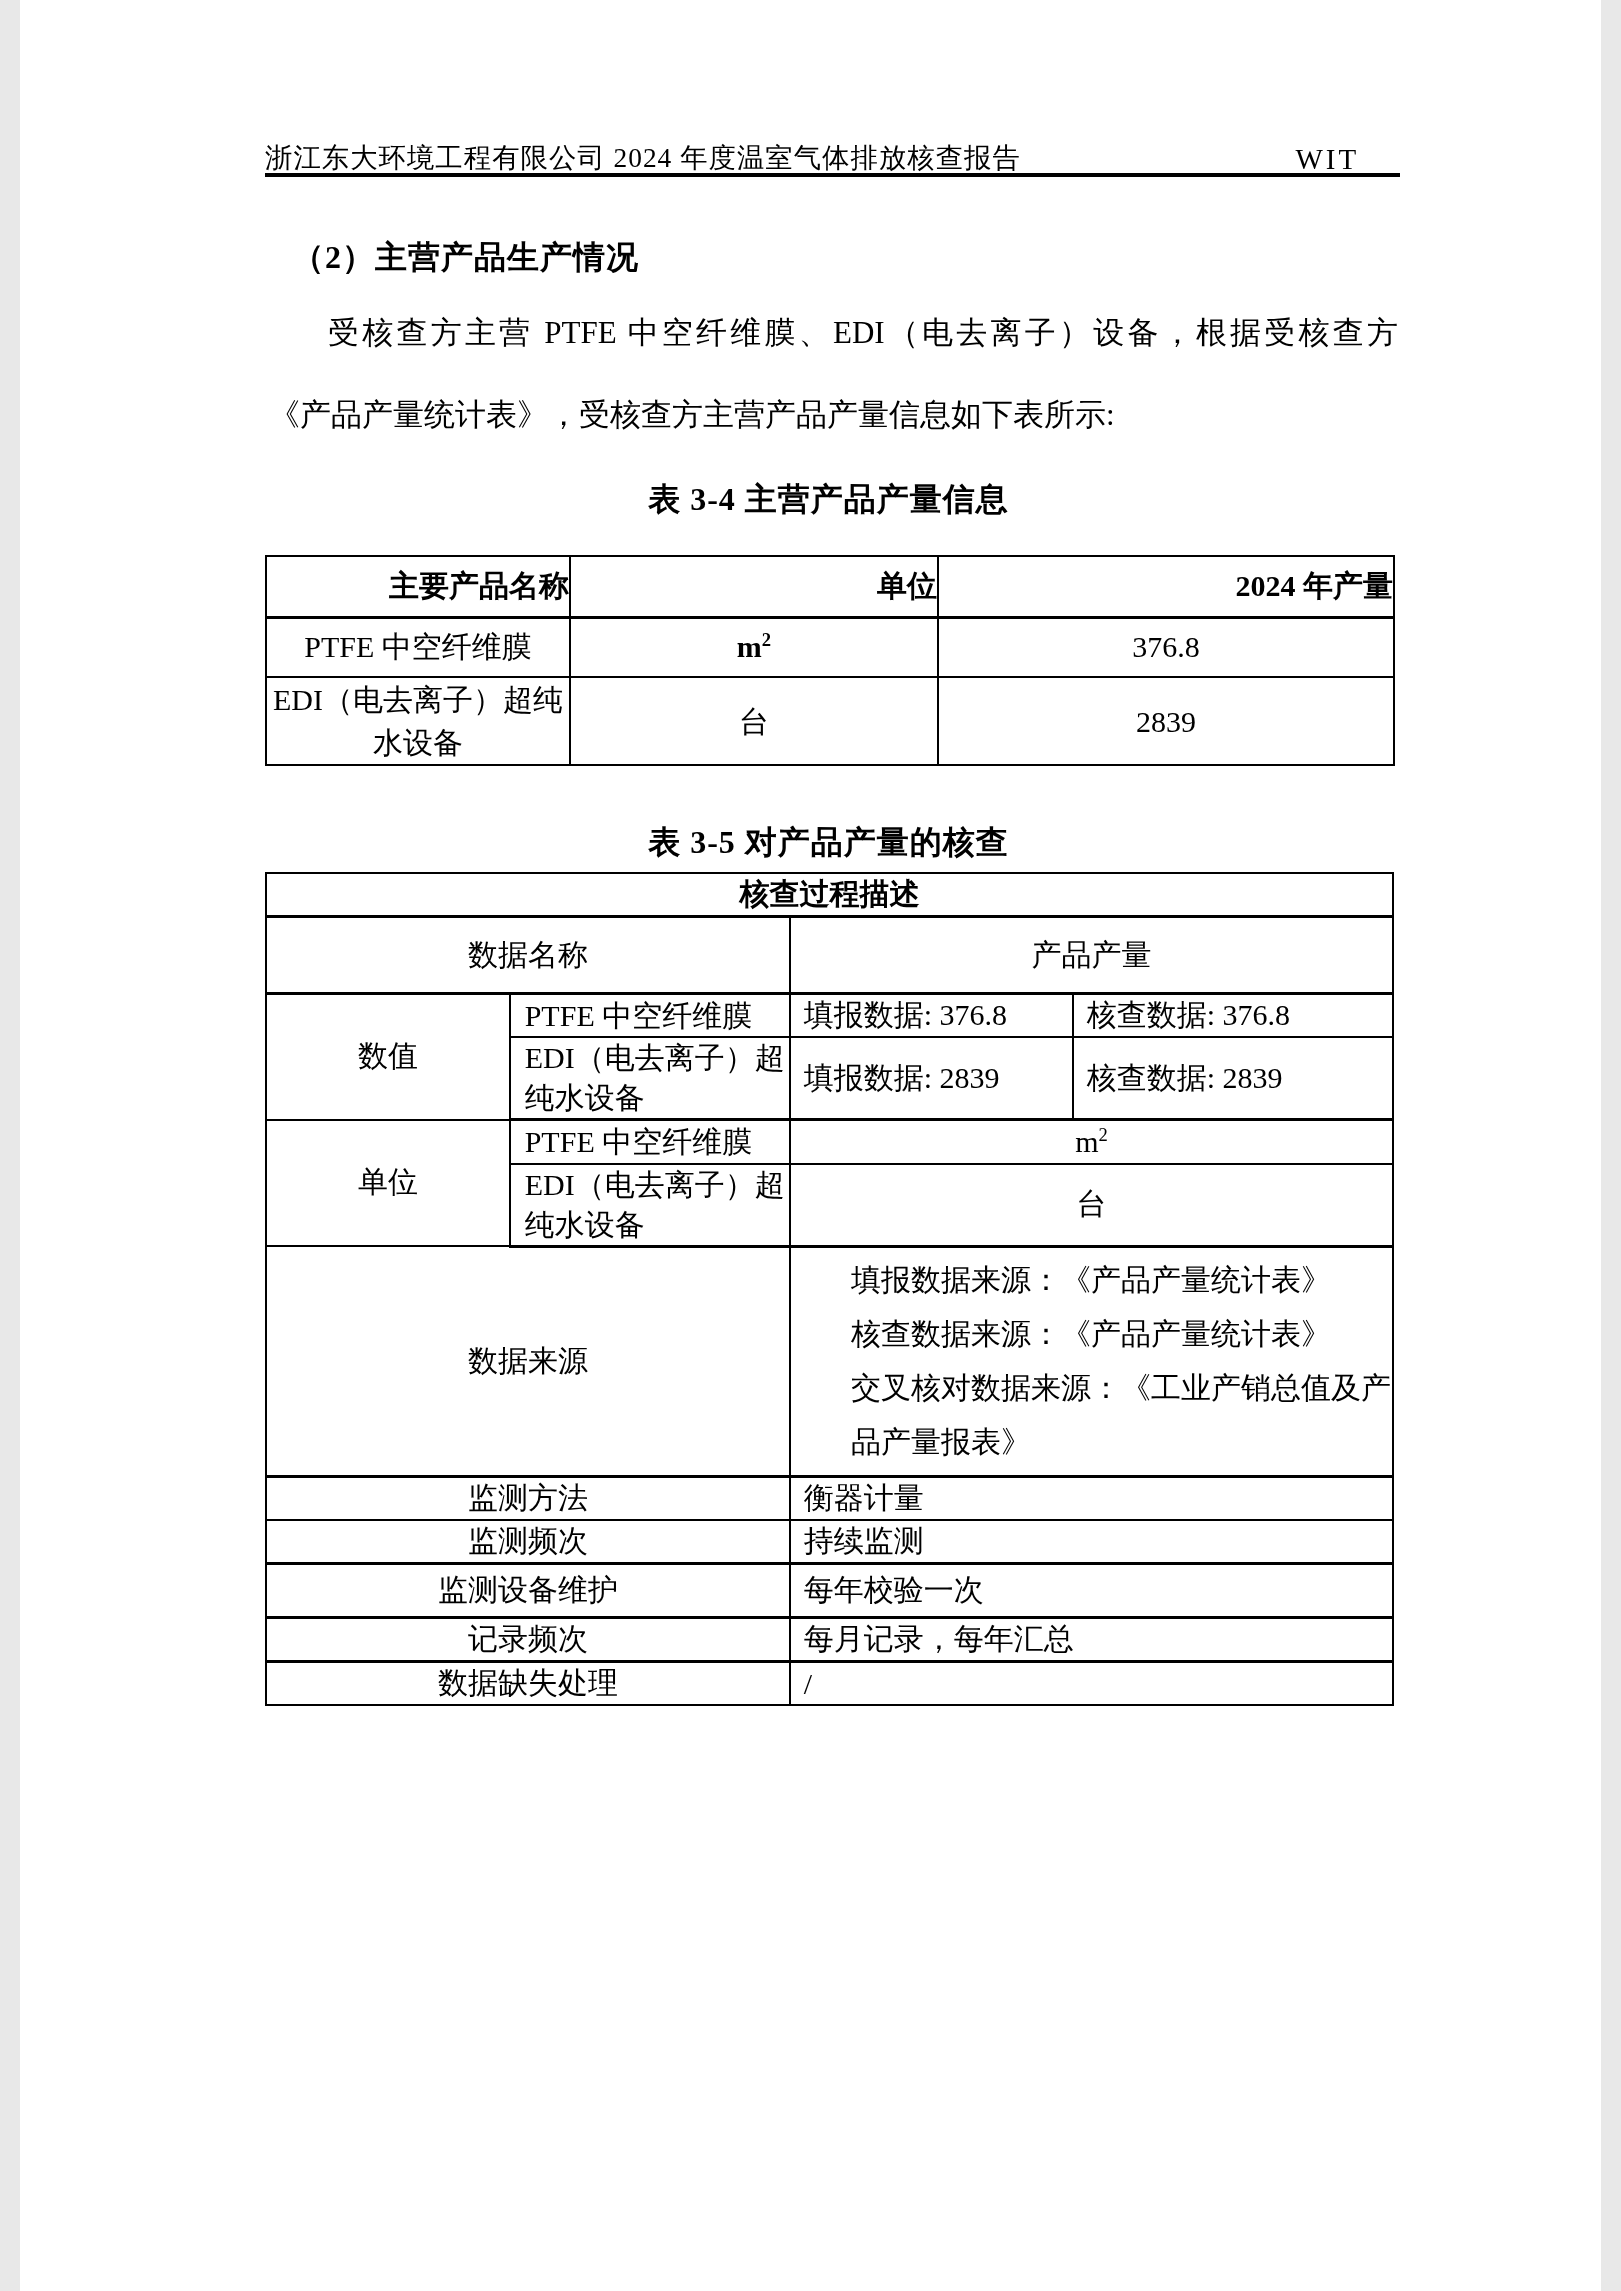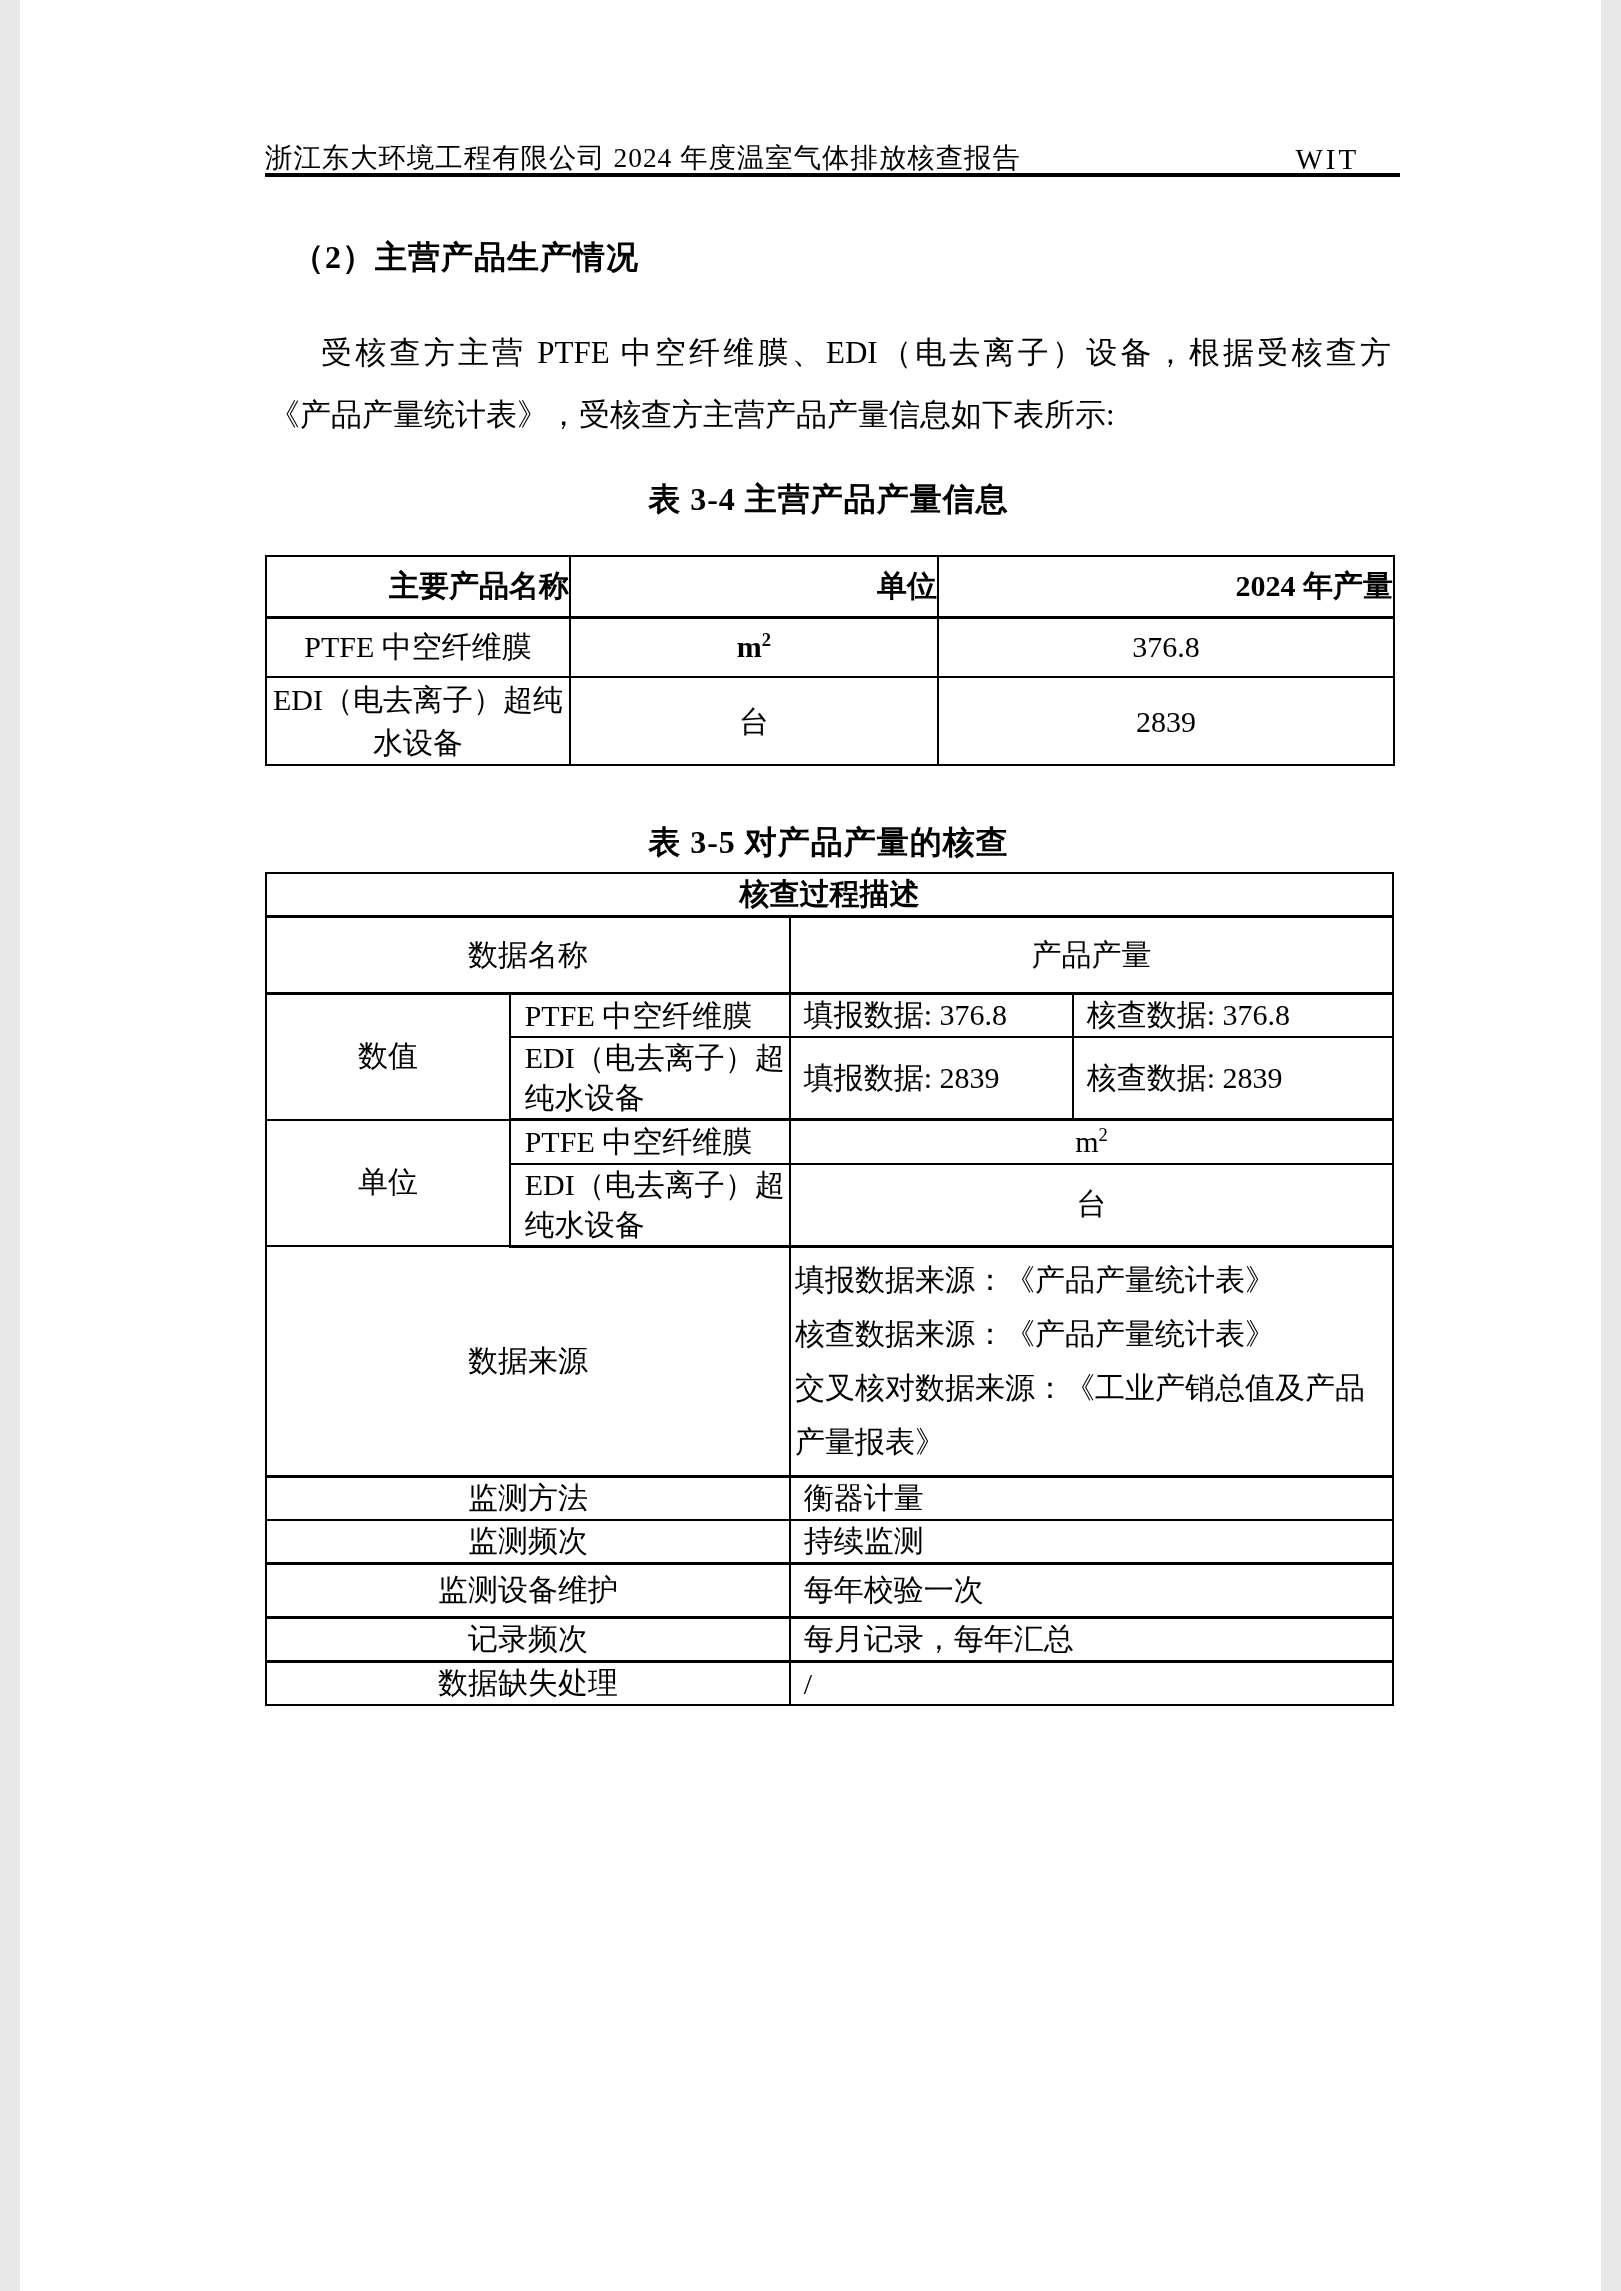--- a/index.html
+++ b/index.html
@@ -23,23 +23,23 @@
   .hdr-rule  { position:absolute; top:173px; left:245px; width:1135px; height:3.9px; background:#000; }
 
   
   .sec-heading {
     position:absolute; top:236px; left:272px;
     font-size:32px; font-weight:bold; letter-spacing:1px;
   }
 
   
   .para-line1 {
-    position:absolute; top:312px; left:238px; width:1133px;
+    position:absolute; top:312px; left:245px; width:1133px;
     font-size:31px; text-indent:63px;
-    text-align:justify; text-align-last:justify;margin-top:20px;
+    text-align:justify; text-align-last:justify;
   }
   .para-line2 {
     position:absolute; top:394px; left:249px; width:1133px;
     font-size:31px;
   }
 
   
   .tbl-title {
     position:absolute; left:245px; width:1127px;
     text-align:center; font-size:32px; font-weight:bold; letter-spacing:1px;
@@ -70,21 +70,21 @@
   .t35 .rv2 td { height:80px; border-bottom-width:3.9px; }
   .t35 .ru1 td { height:44px; border-bottom-width:1px; }
   .t35 .ru2 td { height:81px; border-bottom-width:3.9px; }
   .t35 .rsrc td { height:220px; border-bottom-width:3.9px; }
   .t35 .rm1 td { height:43px; border-bottom-width:1px; }
   .t35 .rm2 td { height:42px; border-bottom-width:3.9px;font-family:Liberation Mono, monospace; }
   .t35 .rm3 td { height:54px; border-bottom-width:3.9px; }
   .t35 .rm4 td { height:41px; border-bottom-width:3.9px; }
   .t35 .rm5 td { height:42px; }
   .src-lines { padding:5.9px 0; }
-  .src-lines div { line-height:54px; padding-left:4px; text-align:left; }
+  .src-lines div { line-height:54px; padding-left:12px; text-align:left;margin-left:48px; }
 
   sup { font-size:0.62em; vertical-align:super; line-height:0; }
 
   .page-num {
     position:absolute; top:2117px; left:0; width:1621px;
     text-align:right; font-size:27.4px;
   }
 </style>
 </head>
 <body>

